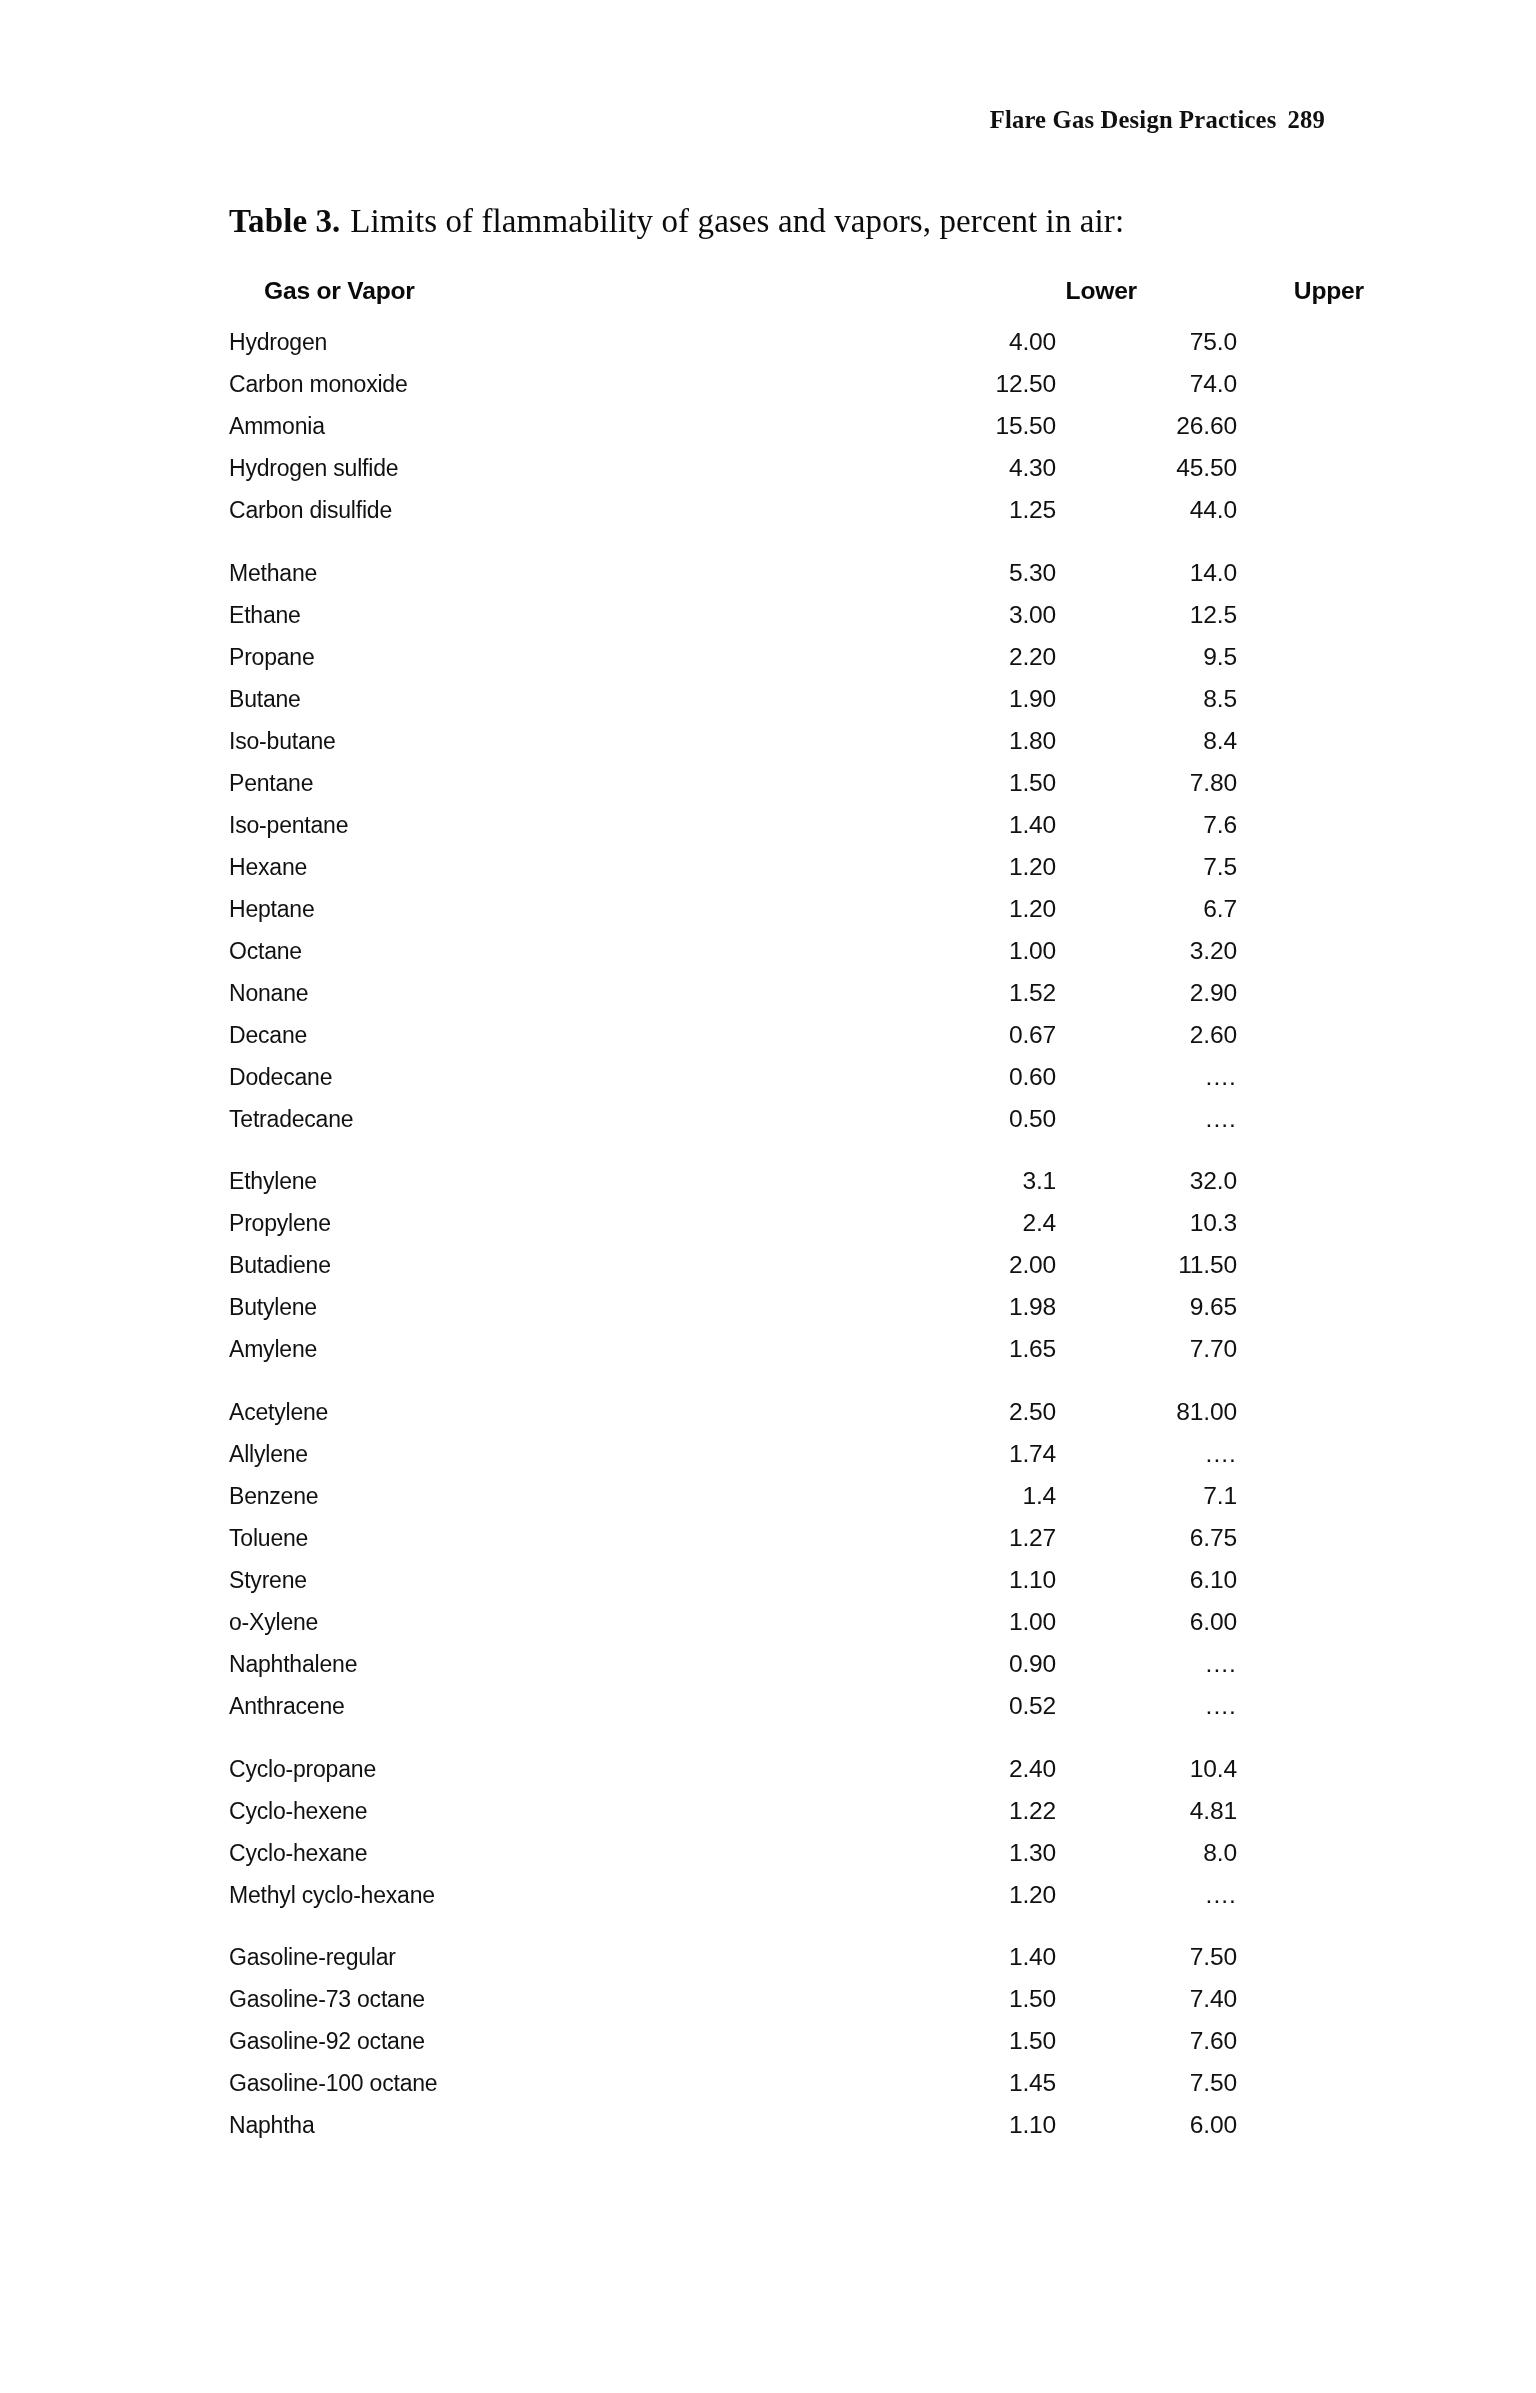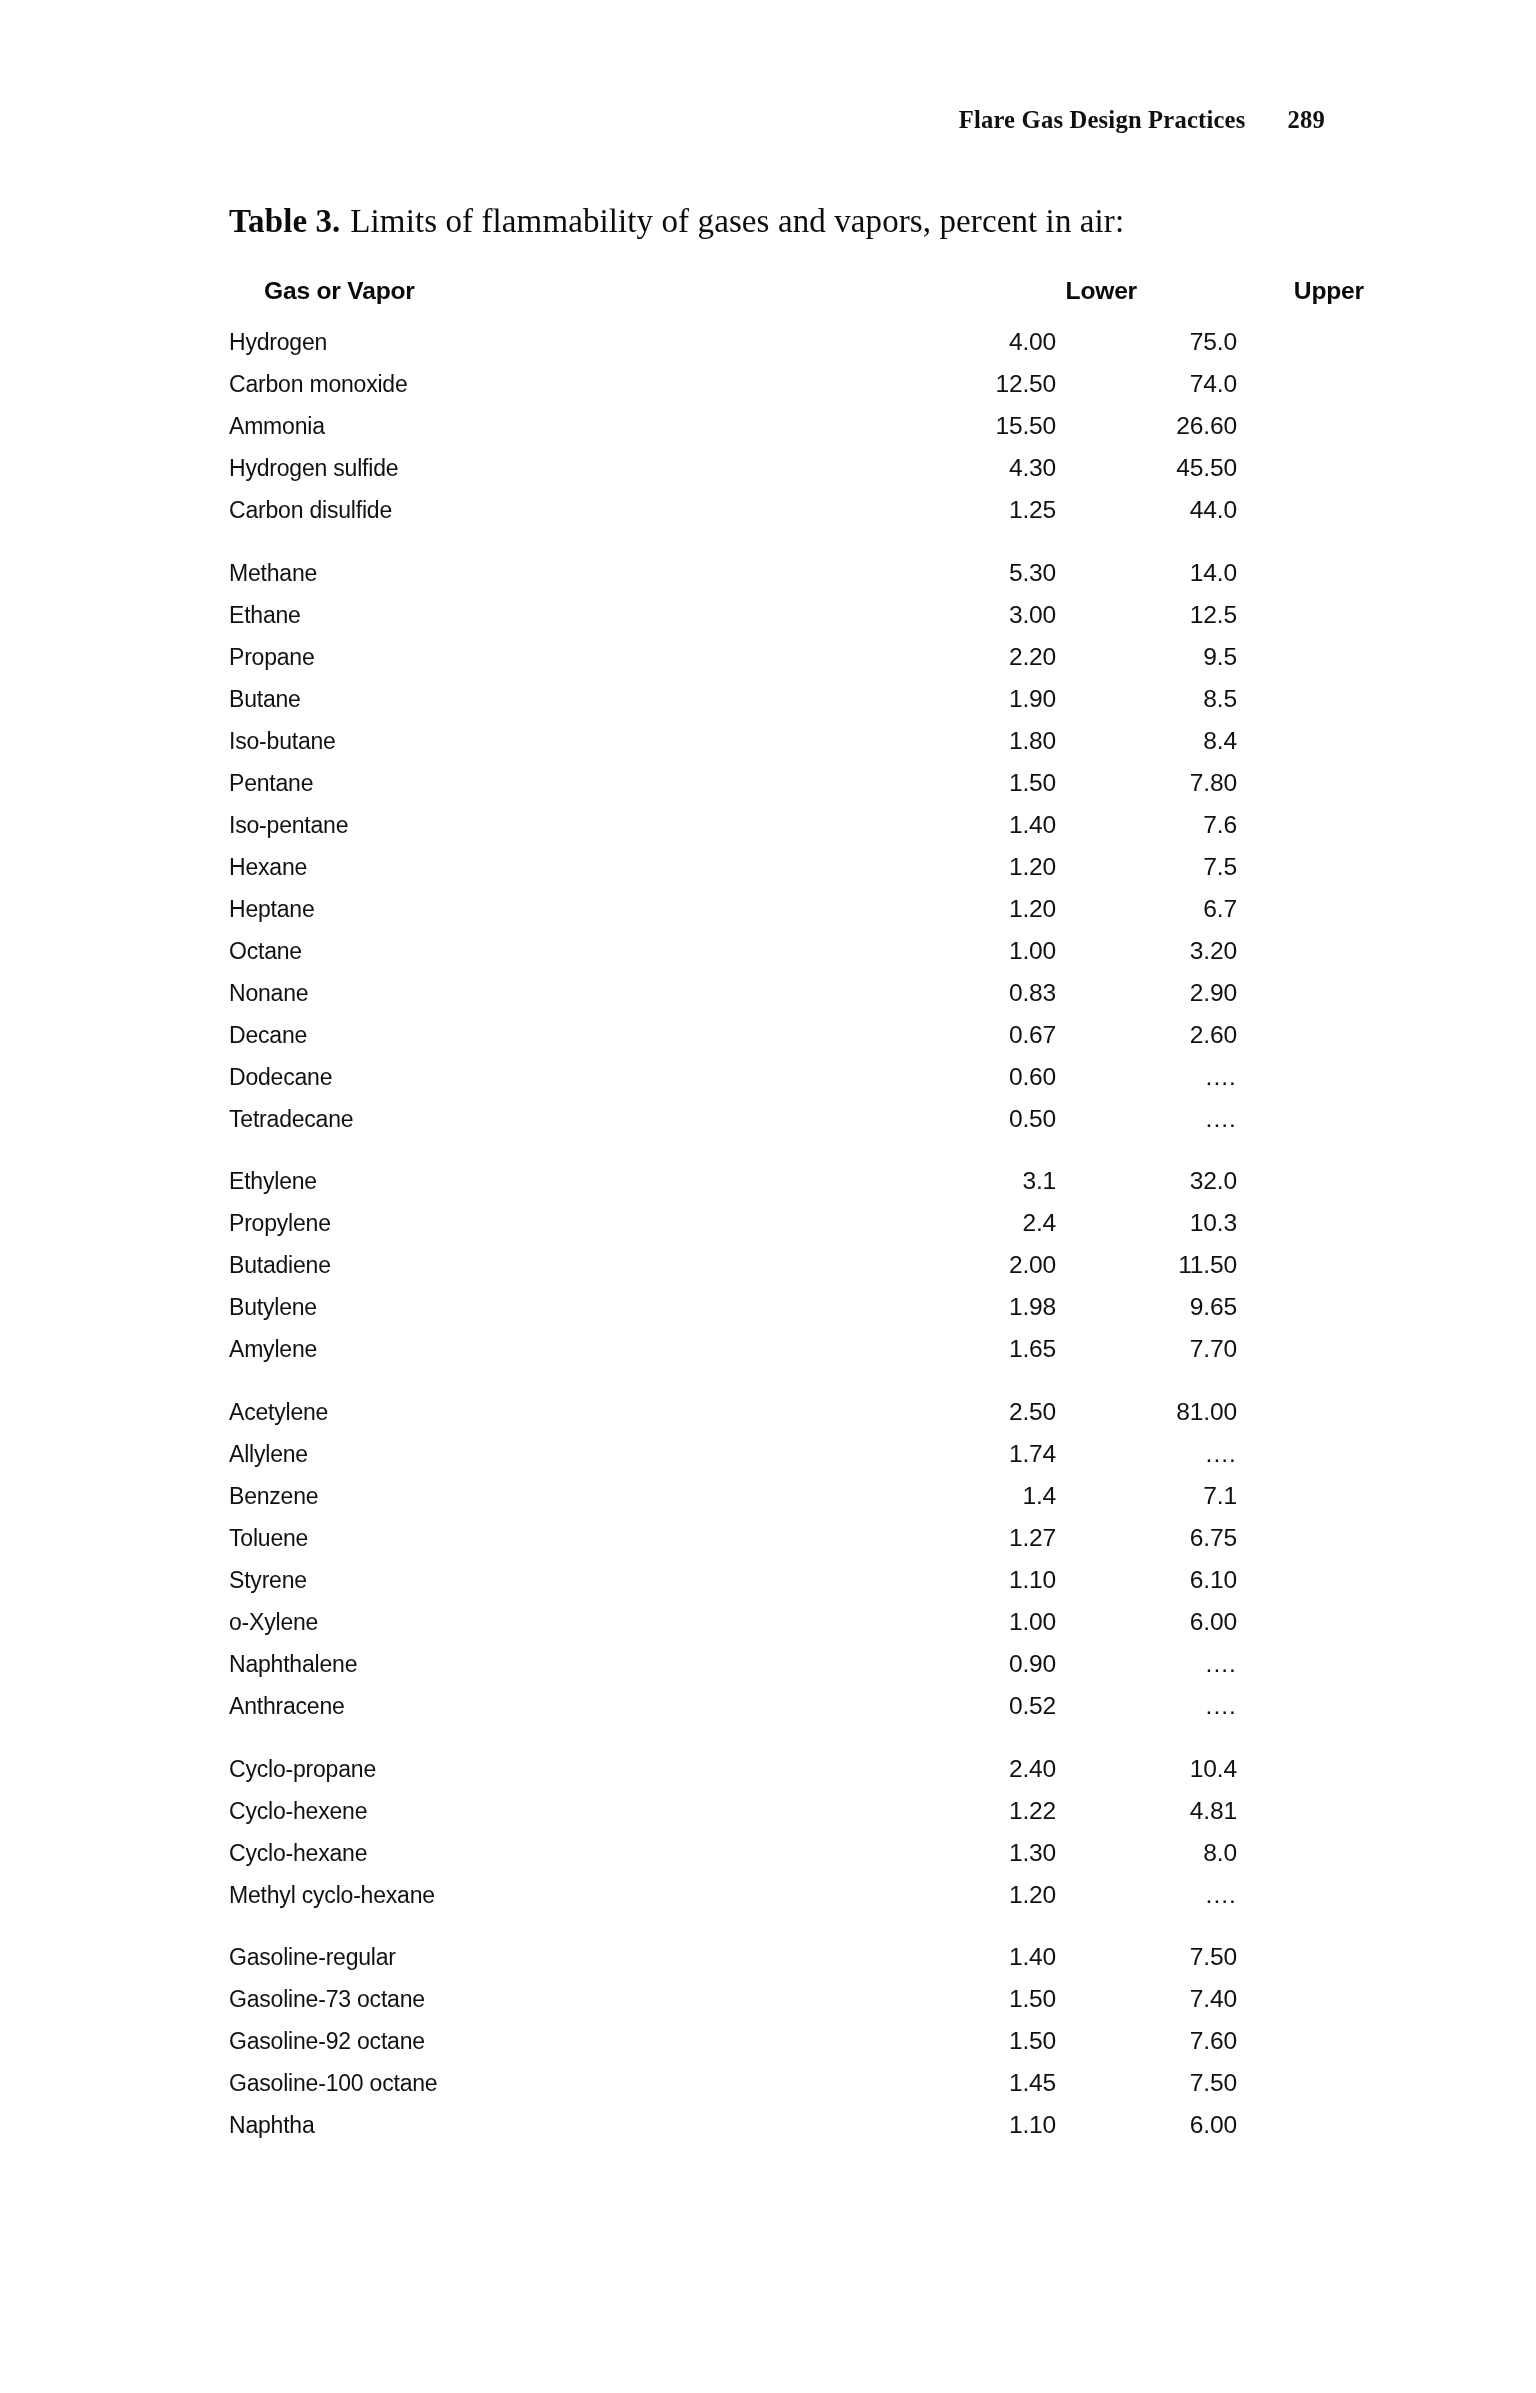--- a/index.html
+++ b/index.html
@@ -32,21 +32,21 @@
     top: 106px;
     width: 1325px;
     text-align: right;
     font-family: "Liberation Serif", "DejaVu Serif", serif;
     font-weight: bold;
     font-size: 24.6px;
     letter-spacing: 0.2px;
     color: #101010;
     white-space: nowrap;
   }
-  .running-head .rh-title { margin-right: 42px; }
+  .running-head .rh-title { margin-right: 11px; }
   .running-head .rh-page { }
 
   
   .caption {
     position: absolute;
     left: 229px;
     top: 203px;
     font-family: "Liberation Serif", "DejaVu Serif", serif;
     font-size: 33px;
     color: #0c0c0c;
@@ -228,21 +228,21 @@
           <div class="col-lower">1.20</div>
           <div class="col-upper">6.7</div>
         </div>
         <div class="data-row">
           <div class="col-name">Octane</div>
           <div class="col-lower">1.00</div>
           <div class="col-upper">3.20</div>
         </div>
         <div class="data-row">
           <div class="col-name">Nonane</div>
-          <div class="col-lower">0.83</div>
+          <div class="col-lower">1.52</div>
           <div class="col-upper">2.90</div>
         </div>
         <div class="data-row">
           <div class="col-name">Decane</div>
           <div class="col-lower">0.67</div>
           <div class="col-upper">2.60</div>
         </div>
         <div class="data-row">
           <div class="col-name">Dodecane</div>
           <div class="col-lower">0.60</div>

